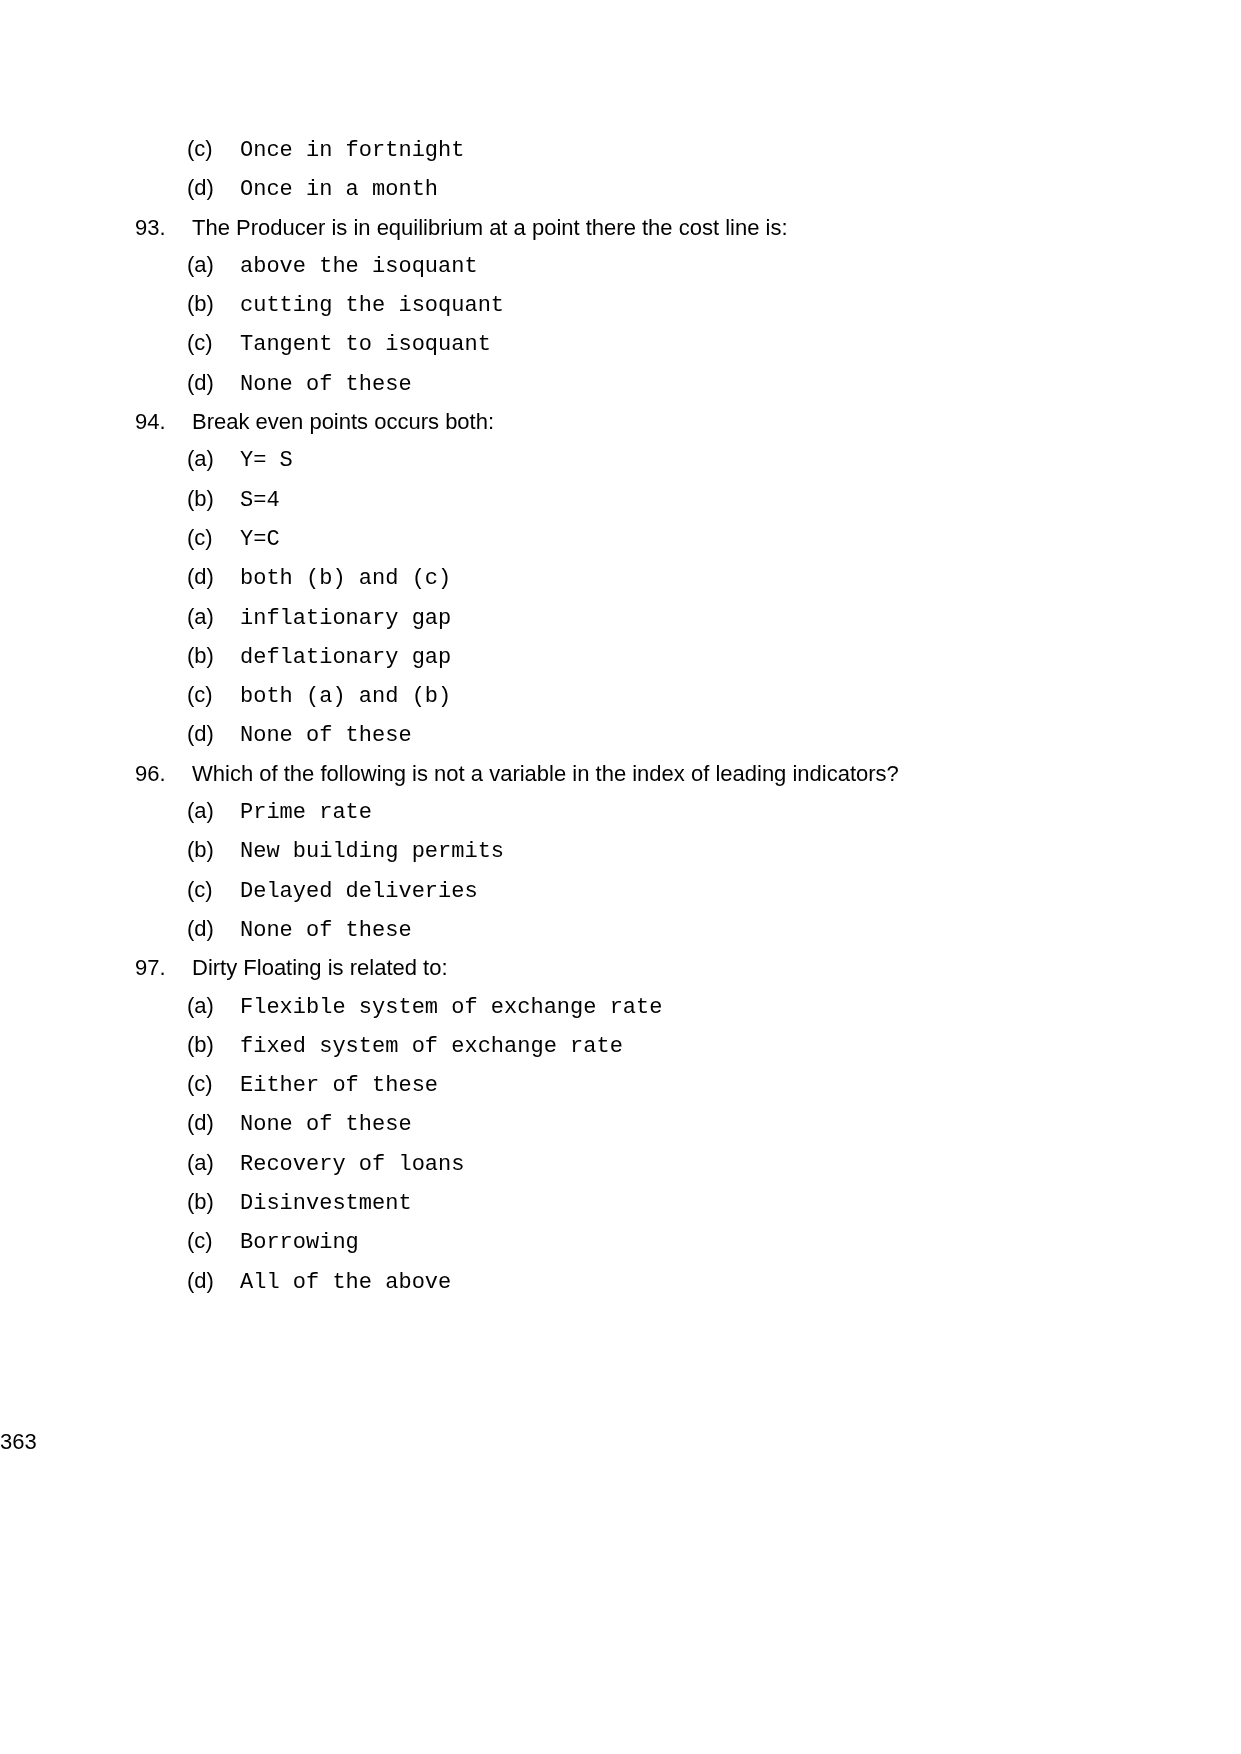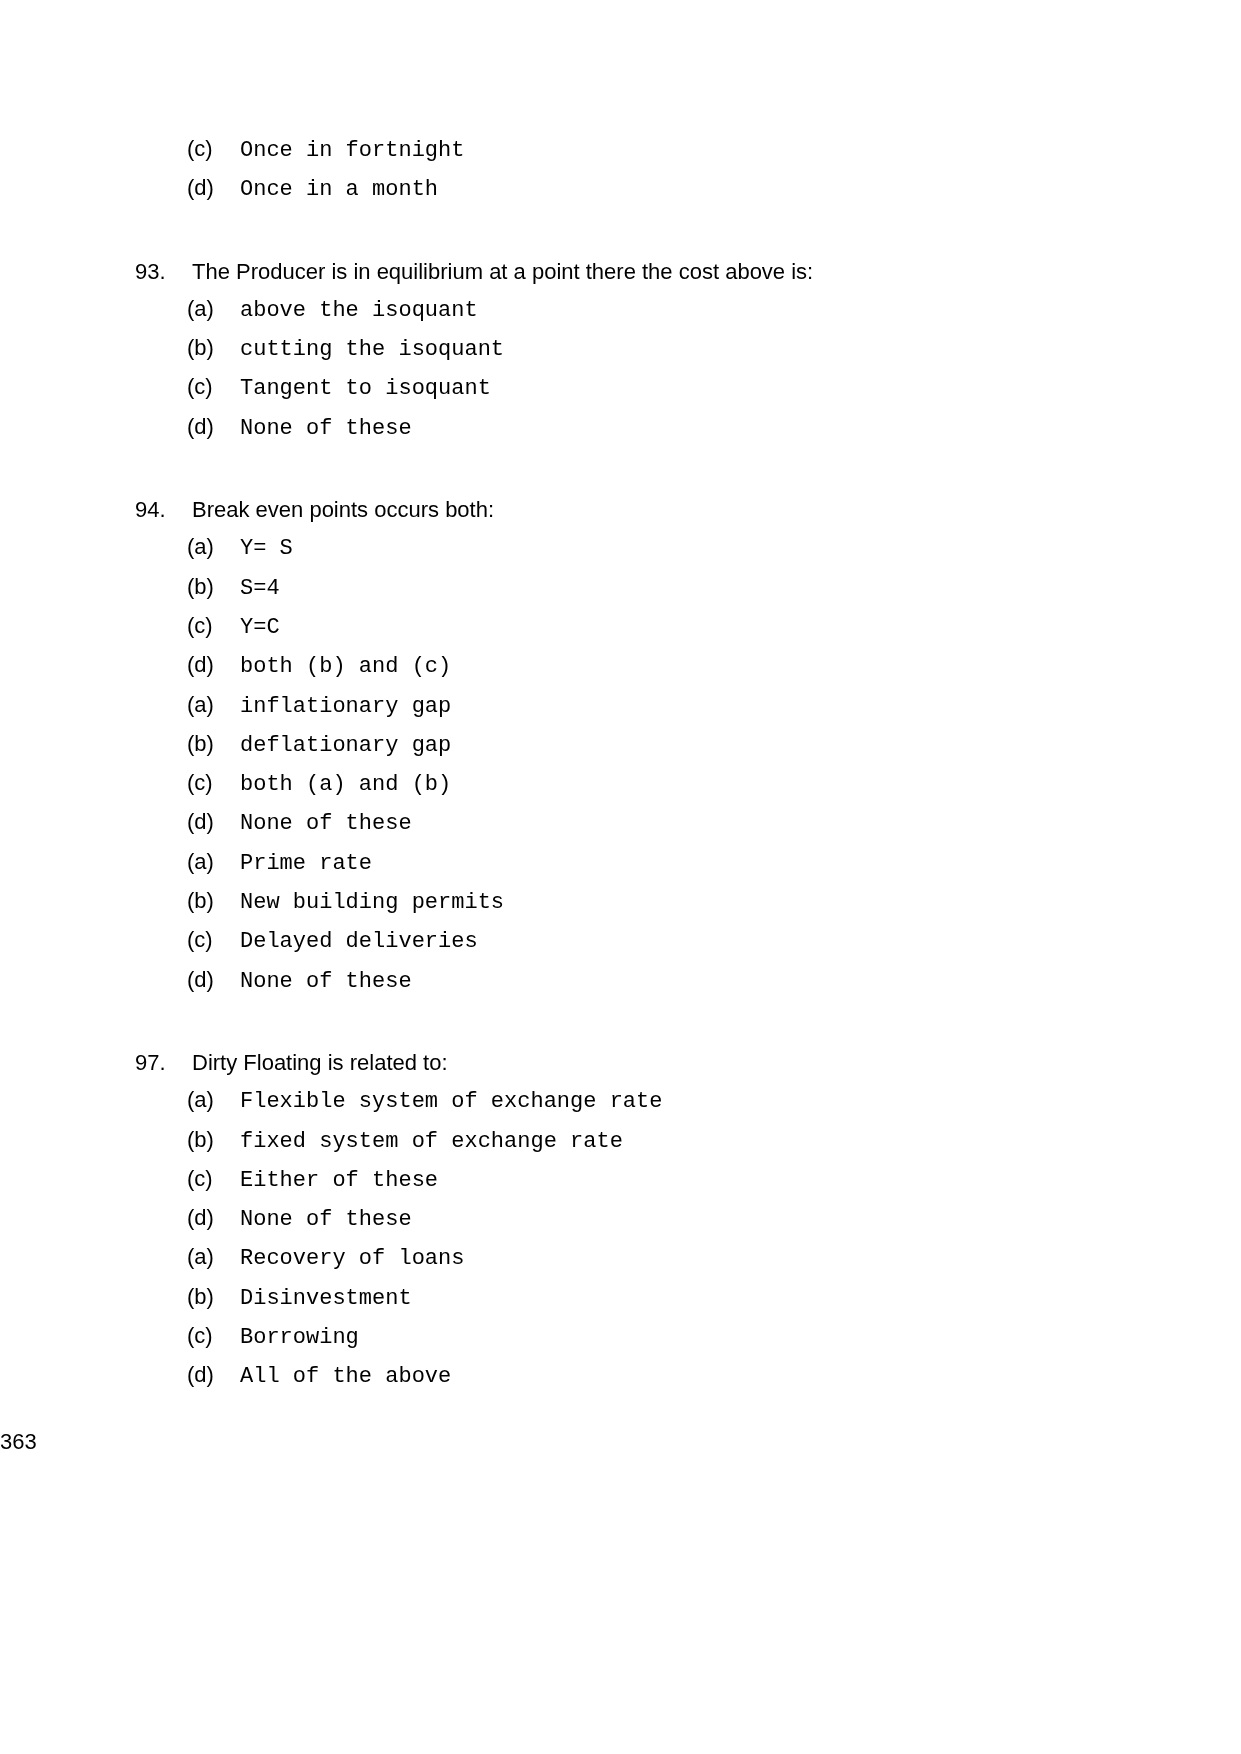--- a/index.html
+++ b/index.html
@@ -20,21 +20,20 @@
     position: absolute;
     top: 130px;
     left: 135px;
     right: 100px;
     font-size: 22px;
     line-height: 37.3px;
   }
   .q-row {
     display: flex;
     align-items: baseline;
-    margin-top: 44px;
   }
   .q-num {
     flex: 0 0 57px;
   }
   .q-text {
     flex: 1 1 auto;
   }
   .opt-row {
     display: flex;
     align-items: baseline;
@@ -70,21 +69,21 @@
 
   <div class="opt-row">
     <span class="opt-letter">(d)</span>
     <span class="opt-text">Once in a month</span>
   </div>
 </div>
     <div>
   <div class="question-block">
     <div class="q-row">
       <span class="q-num">93.</span>
-      <span class="q-text">The Producer is in equilibrium at a point there the cost above is:</span>
+      <span class="q-text">The Producer is in equilibrium at a point there the cost line is:</span>
     </div>
     <div>
   <div class="opt-row">
     <span class="opt-letter">(a)</span>
     <span class="opt-text">above the isoquant</span>
   </div>
 
   <div class="opt-row">
     <span class="opt-letter">(b)</span>
     <span class="opt-text">cutting the isoquant</span>
@@ -148,20 +147,24 @@
   </div>
 
   <div class="opt-row">
     <span class="opt-letter">(d)</span>
     <span class="opt-text">None of these</span>
   </div>
 </div>
   </div>
 
   <div class="question-block">
+    <div class="q-row">
+      <span class="q-num">96.</span>
+      <span class="q-text">Which of the following is not a variable in the index of leading indicators?</span>
+    </div>
     <div>
   <div class="opt-row">
     <span class="opt-letter">(a)</span>
     <span class="opt-text">Prime rate</span>
   </div>
 
   <div class="opt-row">
     <span class="opt-letter">(b)</span>
     <span class="opt-text">New building permits</span>
   </div>

